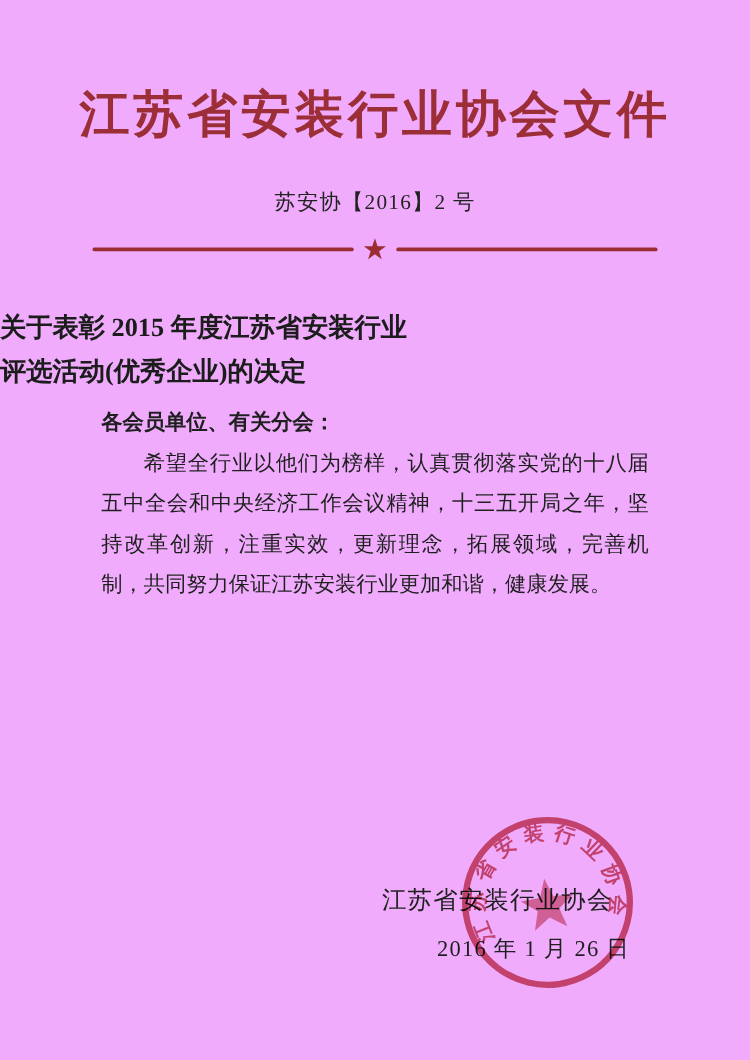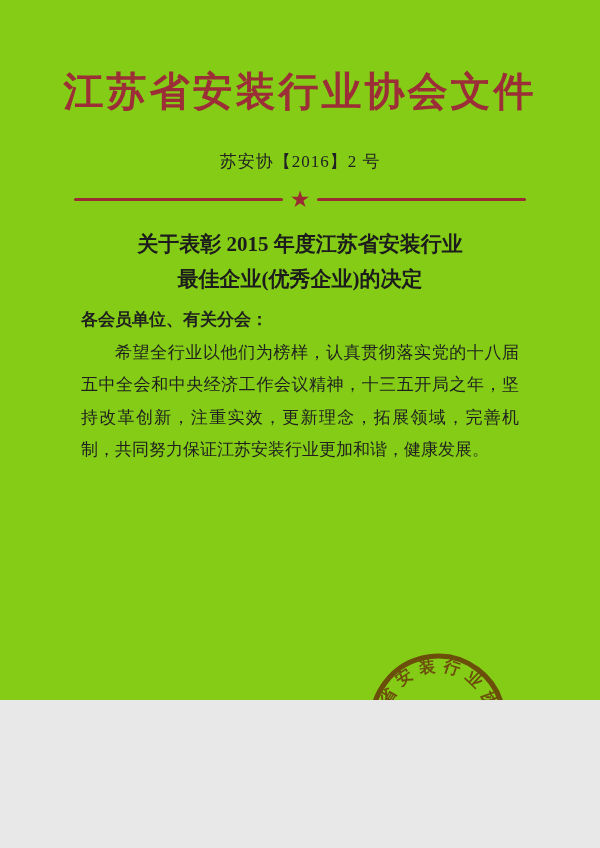--- a/index.html
+++ b/index.html
@@ -1,23 +1,23 @@
 <!DOCTYPE html>
 <html><head>
 <meta charset="utf-8">
 <style>
   * { margin: 0; padding: 0; box-sizing: border-box; }
   html, body { background: #e8e8e8; }
   body { font-family: "Liberation Serif", "DejaVu Serif", serif; }
   .page {
     position: relative;
     width: 600px;
-    height: 700px;
+    height: 848px;
     margin: 0 auto;
-    background: #84cc16;
+    background: #f0abfc;
     color: #1f1f1f;
     overflow: hidden;
   }
   
   .masthead {
     margin-top: 66px;
     text-align: center;
     font-size: 40px;
     font-weight: bold;
     letter-spacing: 3px;
@@ -48,22 +48,22 @@
     border-radius: 2px;
   }
   .red-rule .star {
     color: #9a2c32;
     font-size: 23px;
     line-height: 23px;
     padding: 0 7px;
   }
   
   .subject {
-    margin-top: 16px;
-    text-align: center;
+    margin-top: 34px;
+    text-align: left;
     font-size: 21px;
     font-weight: bold;
     line-height: 35px;
     color: #1c1c1c;
   }
   
   .content {
     margin: 7px auto 0 auto;
     width: 438px;
     font-size: 17px;
@@ -129,21 +129,21 @@
   <div class="doc-number">苏安协【2016】2 号</div>
 
   <div class="red-rule">
     <div class="seg"></div>
     <div class="star">★</div>
     <div class="seg"></div>
   </div>
 
   <div class="subject">
     <div>关于表彰 2015 年度江苏省安装行业</div>
-    <div>最佳企业(优秀企业)的决定</div>
+    <div>评选活动(优秀企业)的决定</div>
   </div>
 
   <div class="content">
     <div class="salutation">各会员单位、有关分会：</div>
 
 
     <p class="para">希望全行业以他们为榜样，认真贯彻落实党的十八届五中全会和中央经济工作会议精神，十三五开局之年，坚持改革创新，注重实效，更新理念，拓展领域，完善机制，共同努力保证江苏安装行业更加和谐，健康发展。</p>
 
   </div>
 

